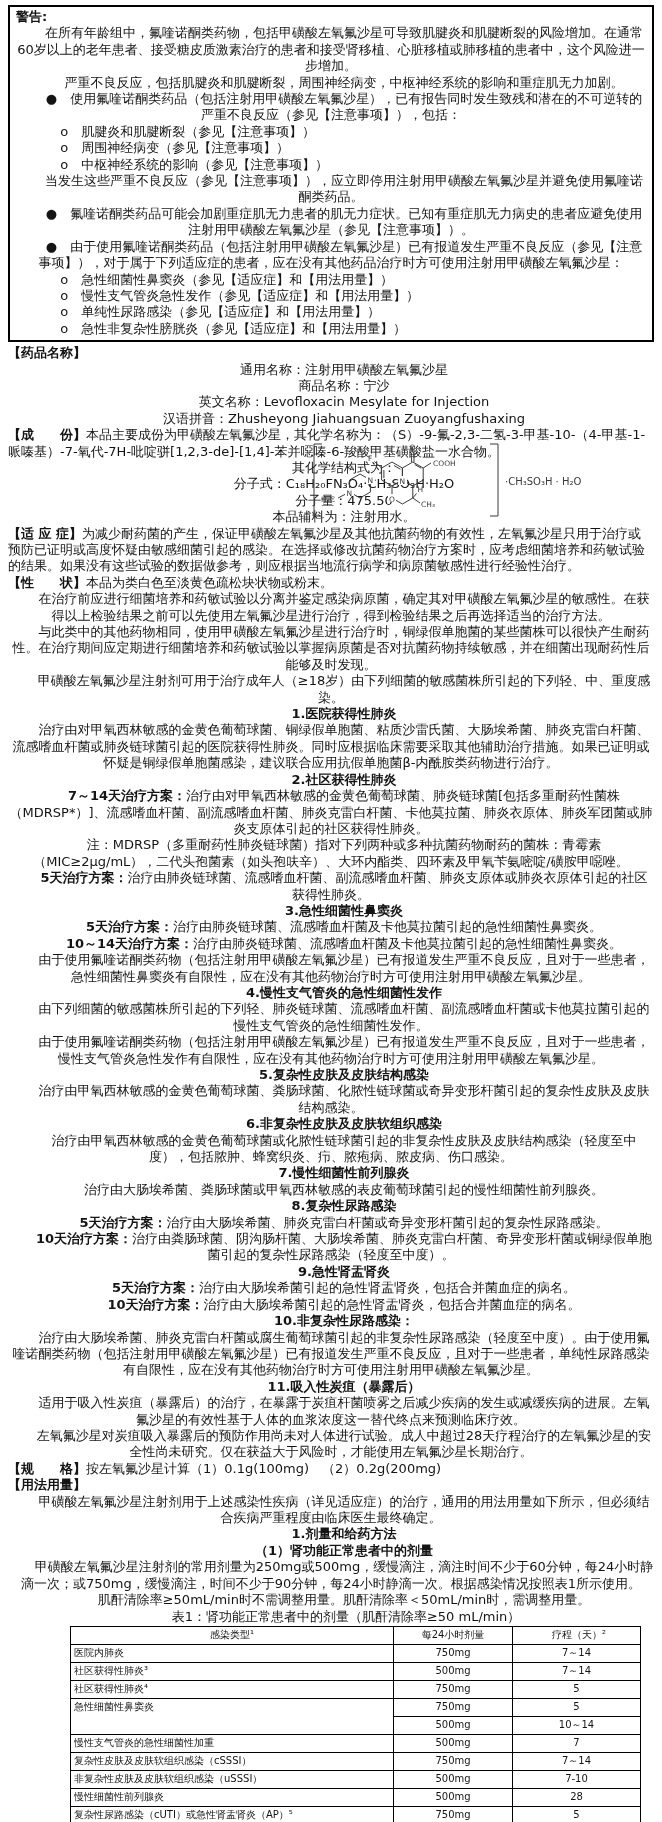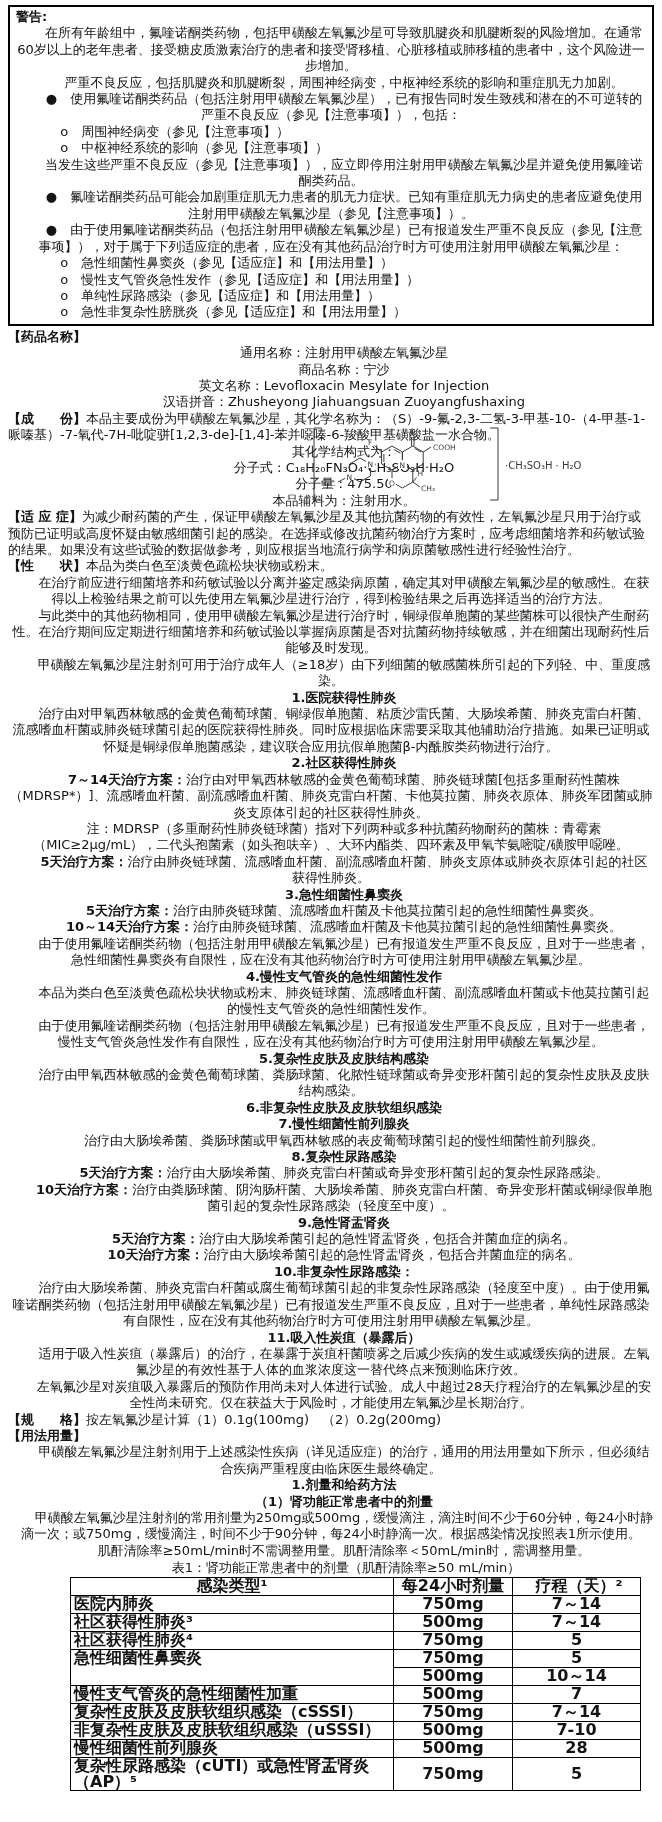--- a/index.html
+++ b/index.html
@@ -13,40 +13,41 @@
   .h0{text-indent:0;font-weight:bold;}
   .p2{text-indent:3.4em;}
   b{font-weight:bold;}
   .warnbox{border:2px solid #000;padding:2px 6px 3px 6px;margin:2px 0 3px 0;}
   .warn-title{font-weight:bold;text-indent:0;}
   .chemwrap{position:relative;}
   .chem-svg{position:absolute;left:300px;top:-36px;}
   .tblwrap1{margin:1px 0 1px 62px;width:552px;}
   .tcap{text-align:center;text-indent:0;}
   table{border-collapse:collapse;width:100%;table-layout:fixed;}
-  td,th{border:1px solid #000;padding:0 3px;font-weight:bold;
+  td,th{border:1px solid #000;padding:0 3px;font-weight:normal;
         text-align:center;height:17px;line-height:16px;overflow:hidden;
-        font-size:16px;}
+        font-size:10px;}
   .left{text-align:left;}
   .vt{vertical-align:top;}
   .t1 .c1{width:316px;} .t1 .c2{width:112px;} .t1 .c3{width:116px;padding-left:8px;}
   svg text{font-family:"DejaVu Sans",sans-serif;}
 </style>
 </head>
 <body>
 
 <div class="page">
 
   <div class="warnbox">
     <p class="warn-title">警告:</p>
     <div>
 
     <p class="p"><span>在所有年龄组中，氟喹诺酮类药物，包括甲磺酸左氧氟沙星可导致肌腱炎和肌腱断裂的风险增加。在通常60岁以上的老年患者、接受糖皮质激素治疗的患者和接受肾移植、心脏移植或肺移植的患者中，这个风险进一步增加。</span></p>
         <p class="p"><span>严重不良反应，包括肌腱炎和肌腱断裂，周围神经病变，中枢神经系统的影响和重症肌无力加剧。</span></p>
         <p class="p"><span>●　使用氟喹诺酮类药品（包括注射用甲磺酸左氧氟沙星），已有报告同时发生致残和潜在的不可逆转的严重不良反应（参见【注意事项】），包括：</span></p>
+        <p class="p2"><span>o　肌腱炎和肌腱断裂（参见【注意事项】）</span></p>
         <p class="p2"><span>o　周围神经病变（参见【注意事项】）</span></p>
         <p class="p2"><span>o　中枢神经系统的影响（参见【注意事项】）</span></p>
         <p class="p"><span>当发生这些严重不良反应（参见【注意事项】），应立即停用注射用甲磺酸左氧氟沙星并避免使用氟喹诺酮类药品。</span></p>
         <p class="p"><span>●　氟喹诺酮类药品可能会加剧重症肌无力患者的肌无力症状。已知有重症肌无力病史的患者应避免使用注射用甲磺酸左氧氟沙星（参见【注意事项】）。</span></p>
         <p class="p"><span>●　由于使用氟喹诺酮类药品（包括注射用甲磺酸左氧氟沙星）已有报道发生严重不良反应（参见【注意事项】），对于属于下列适应症的患者，应在没有其他药品治疗时方可使用注射用甲磺酸左氧氟沙星：</span></p>
         <p class="p2"><span>o　急性细菌性鼻窦炎（参见【适应症】和【用法用量】）</span></p>
         <p class="p2"><span>o　慢性支气管炎急性发作（参见【适应症】和【用法用量】）</span></p>
         <p class="p2"><span>o　单纯性尿路感染（参见【适应症】和【用法用量】）</span></p>
         <p class="p2"><span>o　急性非复杂性膀胱炎（参见【适应症】和【用法用量】）</span></p>
       </div>
@@ -122,25 +123,26 @@
       <p class="p"><span>治疗由对甲氧西林敏感的金黄色葡萄球菌、铜绿假单胞菌、粘质沙雷氏菌、大肠埃希菌、肺炎克雷白杆菌、流感嗜血杆菌或肺炎链球菌引起的医院获得性肺炎。同时应根据临床需要采取其他辅助治疗措施。如果已证明或怀疑是铜绿假单胞菌感染，建议联合应用抗假单胞菌β-内酰胺类药物进行治疗。</span></p>
       <p class="p"><b>2.社区获得性肺炎</b></p>
       <p class="p"><b>7～14天治疗方案：</b><span>治疗由对甲氧西林敏感的金黄色葡萄球菌、肺炎链球菌[包括多重耐药性菌株（MDRSP*）]、流感嗜血杆菌、副流感嗜血杆菌、肺炎克雷白杆菌、卡他莫拉菌、肺炎衣原体、肺炎军团菌或肺炎支原体引起的社区获得性肺炎。</span></p>
       <p class="p"><span>注：MDRSP（多重耐药性肺炎链球菌）指对下列两种或多种抗菌药物耐药的菌株：青霉素（MIC≥2μg/mL），二代头孢菌素（如头孢呋辛）、大环内酯类、四环素及甲氧苄氨嘧啶/磺胺甲噁唑。</span></p>
       <p class="p"><b>5天治疗方案：</b><span>治疗由肺炎链球菌、流感嗜血杆菌、副流感嗜血杆菌、肺炎支原体或肺炎衣原体引起的社区获得性肺炎。</span></p>
       <p class="p"><b>3.急性细菌性鼻窦炎</b></p>
       <p class="p"><b>5天治疗方案：</b><span>治疗由肺炎链球菌、流感嗜血杆菌及卡他莫拉菌引起的急性细菌性鼻窦炎。</span></p>
       <p class="p"><b>10～14天治疗方案：</b><span>治疗由肺炎链球菌、流感嗜血杆菌及卡他莫拉菌引起的急性细菌性鼻窦炎。</span></p>
       <p class="p"><span>由于使用氟喹诺酮类药物（包括注射用甲磺酸左氧氟沙星）已有报道发生严重不良反应，且对于一些患者，急性细菌性鼻窦炎有自限性，应在没有其他药物治疗时方可使用注射用甲磺酸左氧氟沙星。</span></p>
       <p class="p"><b>4.慢性支气管炎的急性细菌性发作</b></p>
-      <p class="p"><span>本品为类白色至淡黄色疏松块状物或粉末、肺炎链球菌、流感嗜血杆菌、副流感嗜血杆菌或卡他莫拉菌引起的慢性支气管炎的急性细菌性发作。</span></p>
+      <p class="p"><span>由下列细菌的敏感菌株所引起的下列轻、肺炎链球菌、流感嗜血杆菌、副流感嗜血杆菌或卡他莫拉菌引起的慢性支气管炎的急性细菌性发作。</span></p>
       <p class="p"><span>由于使用氟喹诺酮类药物（包括注射用甲磺酸左氧氟沙星）已有报道发生严重不良反应，且对于一些患者，慢性支气管炎急性发作有自限性，应在没有其他药物治疗时方可使用注射用甲磺酸左氧氟沙星。</span></p>
       <p class="p"><b>5.复杂性皮肤及皮肤结构感染</b></p>
       <p class="p"><span>治疗由甲氧西林敏感的金黄色葡萄球菌、粪肠球菌、化脓性链球菌或奇异变形杆菌引起的复杂性皮肤及皮肤结构感染。</span></p>
       <p class="p"><b>6.非复杂性皮肤及皮肤软组织感染</b></p>
+      <p class="p"><span>治疗由甲氧西林敏感的金黄色葡萄球菌或化脓性链球菌引起的非复杂性皮肤及皮肤结构感染（轻度至中度），包括脓肿、蜂窝织炎、疖、脓疱病、脓皮病、伤口感染。</span></p>
       <p class="p"><b>7.慢性细菌性前列腺炎</b></p>
       <p class="p"><span>治疗由大肠埃希菌、粪肠球菌或甲氧西林敏感的表皮葡萄球菌引起的慢性细菌性前列腺炎。</span></p>
       <p class="p"><b>8.复杂性尿路感染</b></p>
       <p class="p"><b>5天治疗方案：</b><span>治疗由大肠埃希菌、肺炎克雷白杆菌或奇异变形杆菌引起的复杂性尿路感染。</span></p>
       <p class="p"><b>10天治疗方案：</b><span>治疗由粪肠球菌、阴沟肠杆菌、大肠埃希菌、肺炎克雷白杆菌、奇异变形杆菌或铜绿假单胞菌引起的复杂性尿路感染（轻度至中度）。</span></p>
       <p class="p"><b>9.急性肾盂肾炎</b></p>
       <p class="p"><b>5天治疗方案：</b><span>治疗由大肠埃希菌引起的急性肾盂肾炎，包括合并菌血症的病名。</span></p>
       <p class="p"><b>10天治疗方案：</b><span>治疗由大肠埃希菌引起的急性肾盂肾炎，包括合并菌血症的病名。</span></p>
       <p class="p"><b>10.非复杂性尿路感染：</b></p>
       <p class="p"><span>治疗由大肠埃希菌、肺炎克雷白杆菌或腐生葡萄球菌引起的非复杂性尿路感染（轻度至中度）。由于使用氟喹诺酮类药物（包括注射用甲磺酸左氧氟沙星）已有报道发生严重不良反应，且对于一些患者，单纯性尿路感染有自限性，应在没有其他药物治疗时方可使用注射用甲磺酸左氧氟沙星。</span></p>

